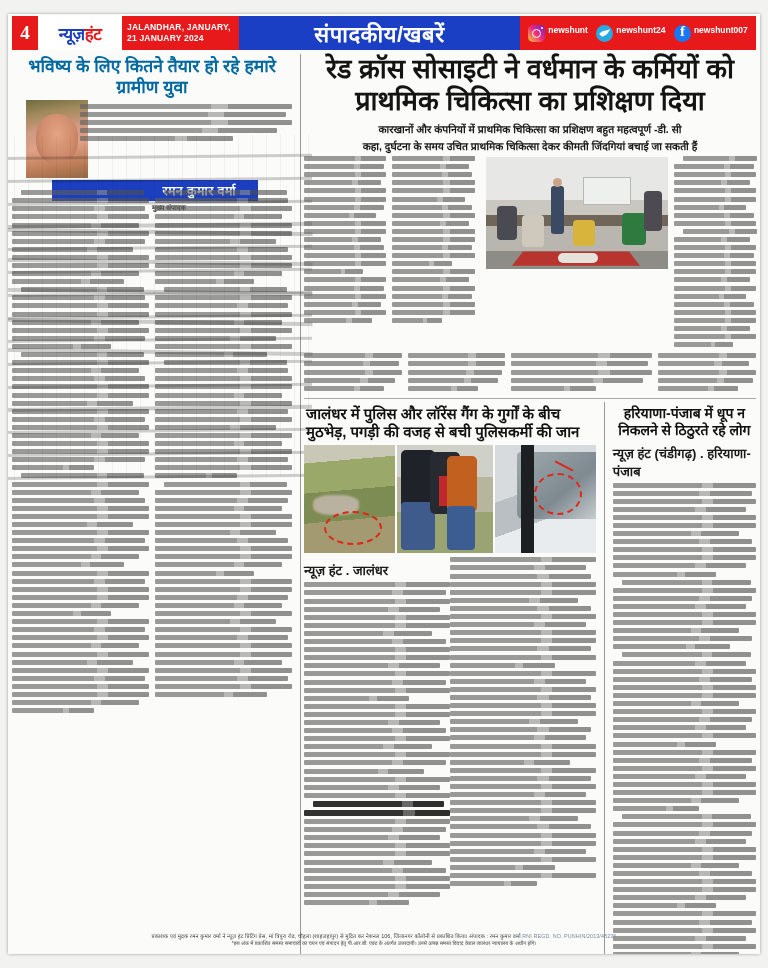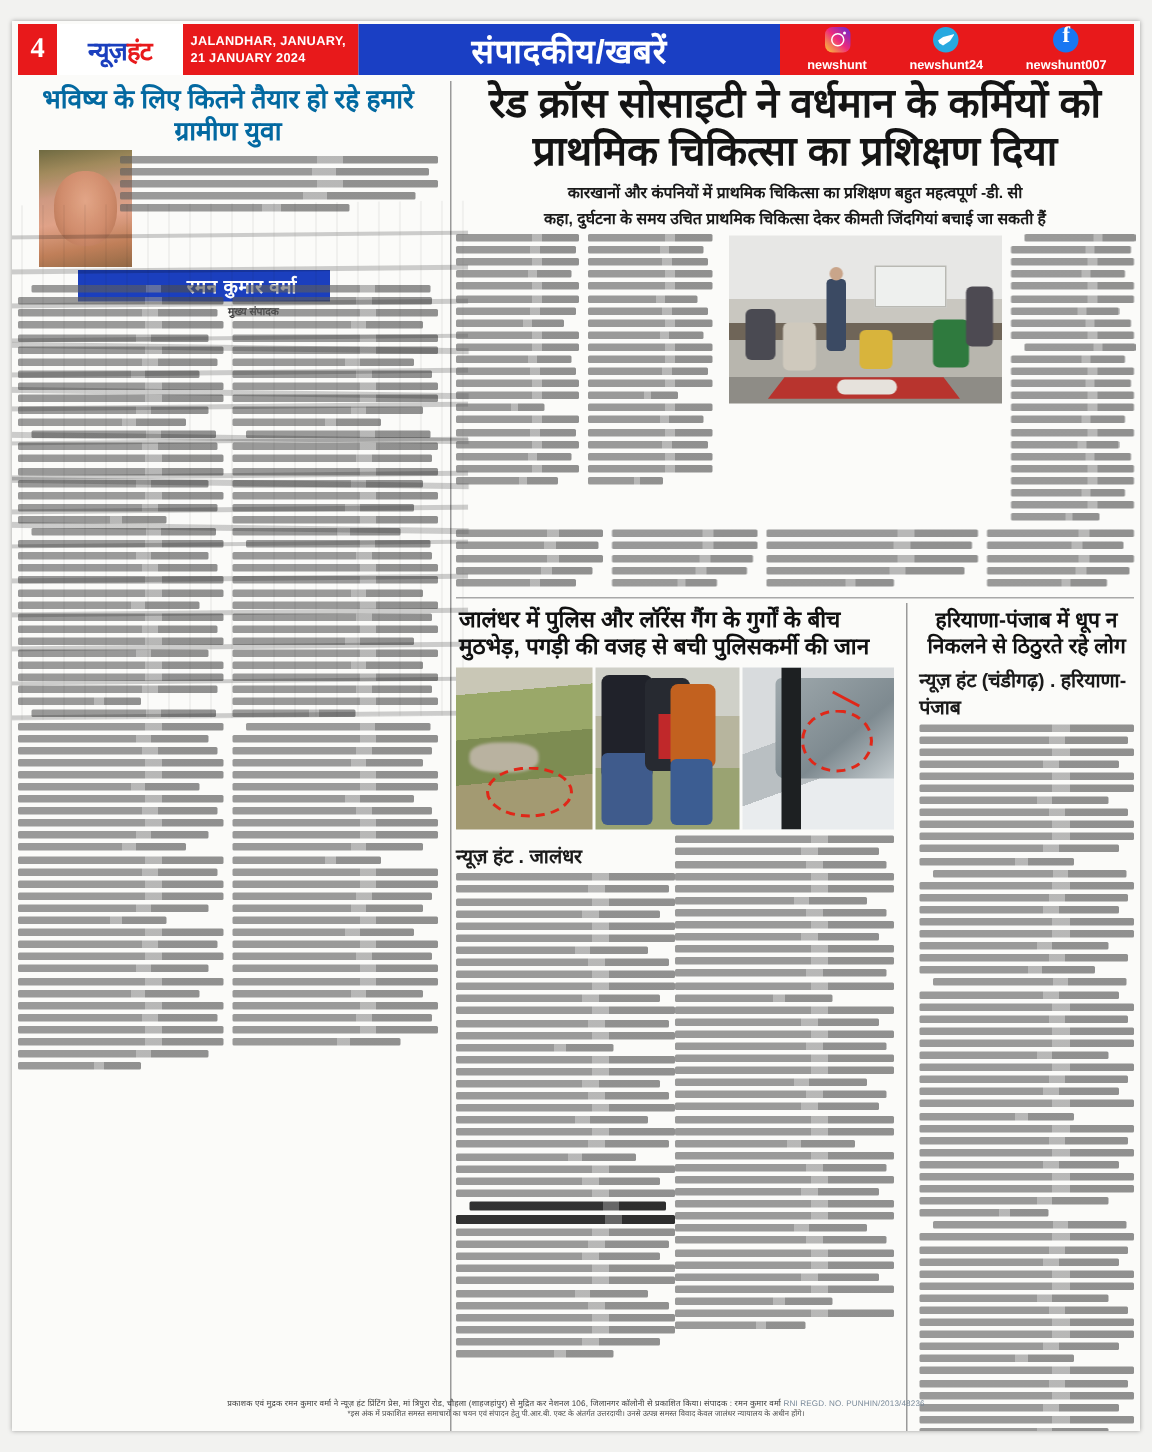--- a/index.html
+++ b/index.html
@@ -31,21 +31,21 @@
     letter-spacing:.2px;
   }
   .mh-section{
     background:#1a3fc4;color:#fff;flex:1;display:flex;align-items:center;justify-content:center;
     font-size:22px;font-weight:bold;letter-spacing:.5px;
   }
   .mh-social{
     background:#e8191b;flex:0 0 228px;display:flex;align-items:center;justify-content:space-around;
     padding:0 4px;
   }
-  .soc{display:flex;flex-direction:column;align-items:center;gap:3px;}
+  .soc{display:flex;flex-direction:row;gap:3px;}
   .soc .ic{width:17px;height:17px;border-radius:5px;display:block;}
   .soc .ic.ig{background:linear-gradient(45deg,#f9ce34,#ee2a7b,#6228d7);position:relative;}
   .soc .ic.ig::after{content:"";position:absolute;left:4px;top:4px;width:7px;height:7px;
     border:1.4px solid #fff;border-radius:50%;}
   .soc .ic.ig::before{content:"";position:absolute;right:2.5px;top:2.5px;width:2px;height:2px;
     background:#fff;border-radius:50%;}
   .soc .ic.tw{background:#28a9e0;border-radius:50%;position:relative;}
   .soc .ic.tw::after{content:"";position:absolute;left:3px;top:4px;width:11px;height:9px;
     background:#fff;clip-path:polygon(0% 55%,30% 30%,100% 8%,72% 60%,30% 92%,8% 75%);}
   .soc .ic.fb{background:#1877f2;border-radius:50%;position:relative;}
@@ -85,21 +85,21 @@
   .author-photo{
     position:absolute;left:14px;top:46px;width:62px;height:78px;
     background:linear-gradient(170deg,#6e6a46 0%,#9e8a62 18%,#c99a86 38%,#d9a38d 58%,#b9805f 80%,#8d6a4b 100%);
     filter:saturate(1.15);
   }
   .author-photo::after{
     content:"";position:absolute;left:10px;top:14px;width:42px;height:50px;border-radius:46%;
     background:radial-gradient(ellipse at 50% 40%,#dba68c 0%,#c98e72 55%,#a97256 100%);
   }
   .author-bar{
-    position:absolute;left:40px;top:126px;width:168px;height:21px;background:#1b3fbe;
+    position:absolute;left:40px;top:126px;width:206px;height:21px;background:#1b3fbe;
     color:#fff;font-size:12.5px;font-weight:bold;display:flex;align-items:center;
     justify-content:flex-end;padding-right:22px;box-sizing:border-box;letter-spacing:.4px;
   }
   .author-role{
     position:absolute;left:140px;top:149px;font-size:7px;color:#333;font-weight:bold;
   }
 
   
   .txtcols{display:flex;gap:6px;}
   .txtcol{flex:1;}

